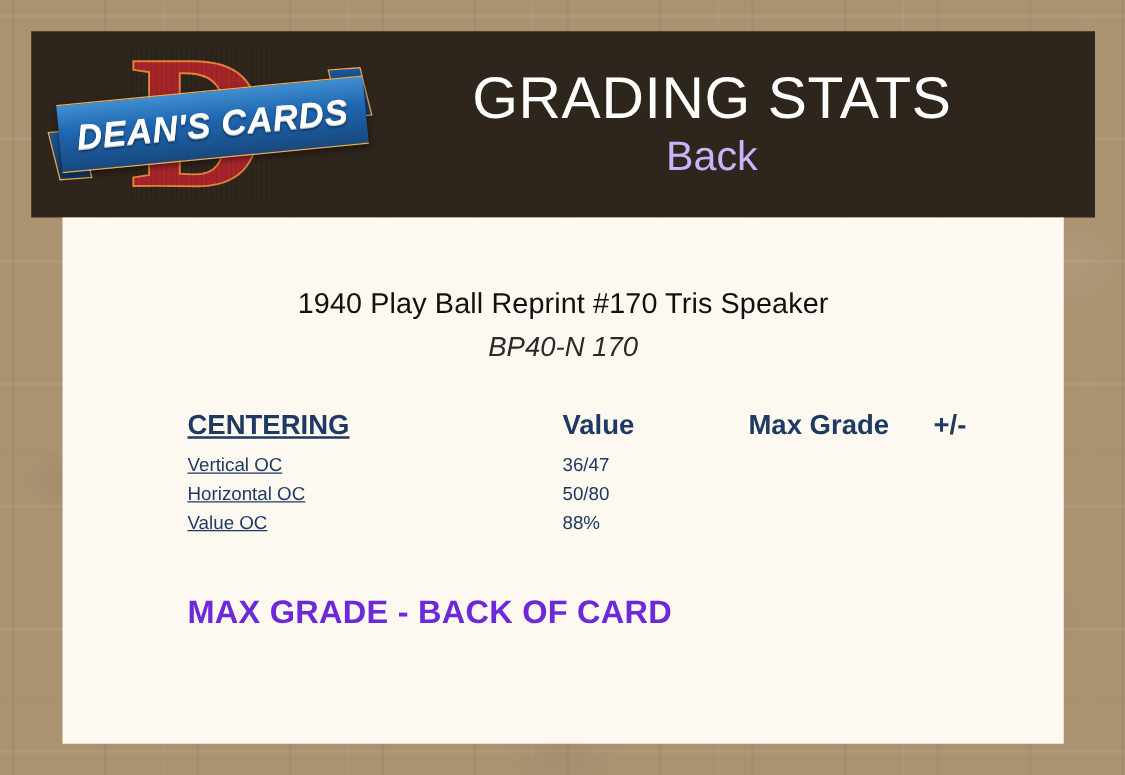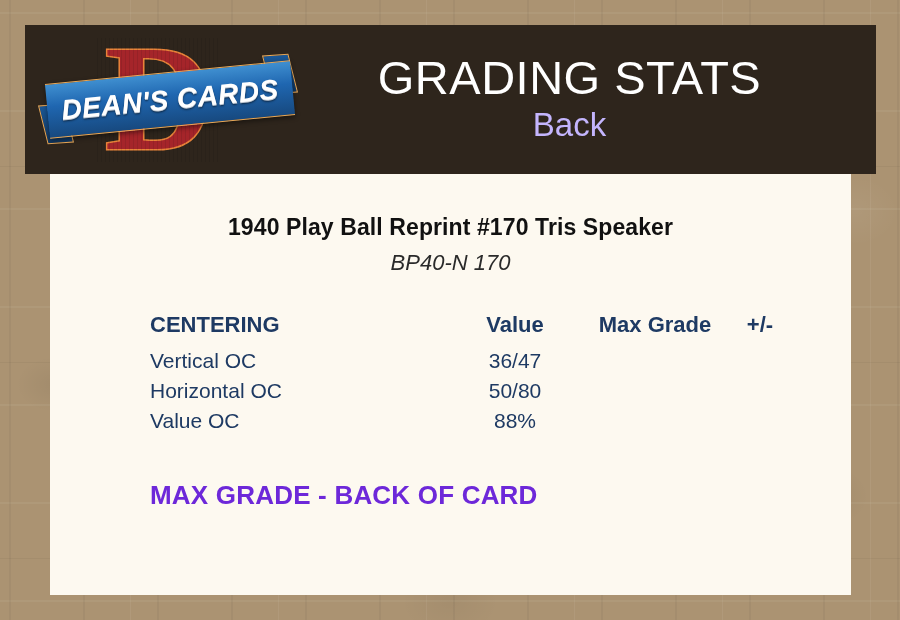--- a/index.html
+++ b/index.html
@@ -156,23 +156,23 @@
     top: 174px;
     width: 801px;
     height: 421px;
     background: #fdf9f0;
     color: #1e3a63;
   }
 
   #card-title {
     text-align: center;
     font-size: 23px;
-    font-weight: bold;
+    font-weight: normal;
     color: #111111;
-    padding-top: 40px;
+    padding-top: 55px;
     letter-spacing: .1px;
   }
   #card-subtitle {
     text-align: center;
     font-size: 22px;
     font-weight: normal;
     color: #2a2a2a;
     margin-top: 9px;
     font-style: italic;
   }
@@ -184,27 +184,27 @@
     border-collapse: collapse;
     color: #1e3a63;
   }
   #centering-table th {
     font-size: 22px;
     font-weight: bold;
     padding: 0 0 8px 0;
     white-space: nowrap;
   }
   #centering-table td {
-    font-size: 21px;
+    font-size: 15px;
     font-weight: normal;
     padding: 3px 0;
     white-space: nowrap;
   }
-  .col-label  { width: 300px; text-align: left; }
-  .col-value  { width: 130px; text-align: center; }
+  .col-label  { width: 300px; text-align: left; text-decoration: underline; }
+  .col-value  { width: 130px; text-align: left; }
   .col-max    { width: 150px; text-align: center; }
   .col-pm     { width: 60px;  text-align: center; }
 
   td.col-label { padding-left: 52px; }
 
   #max-grade-heading {
     font-size: 26px;
     font-weight: bold;
     color: #6d28d9;
     margin: 44px 0 0 100px;

